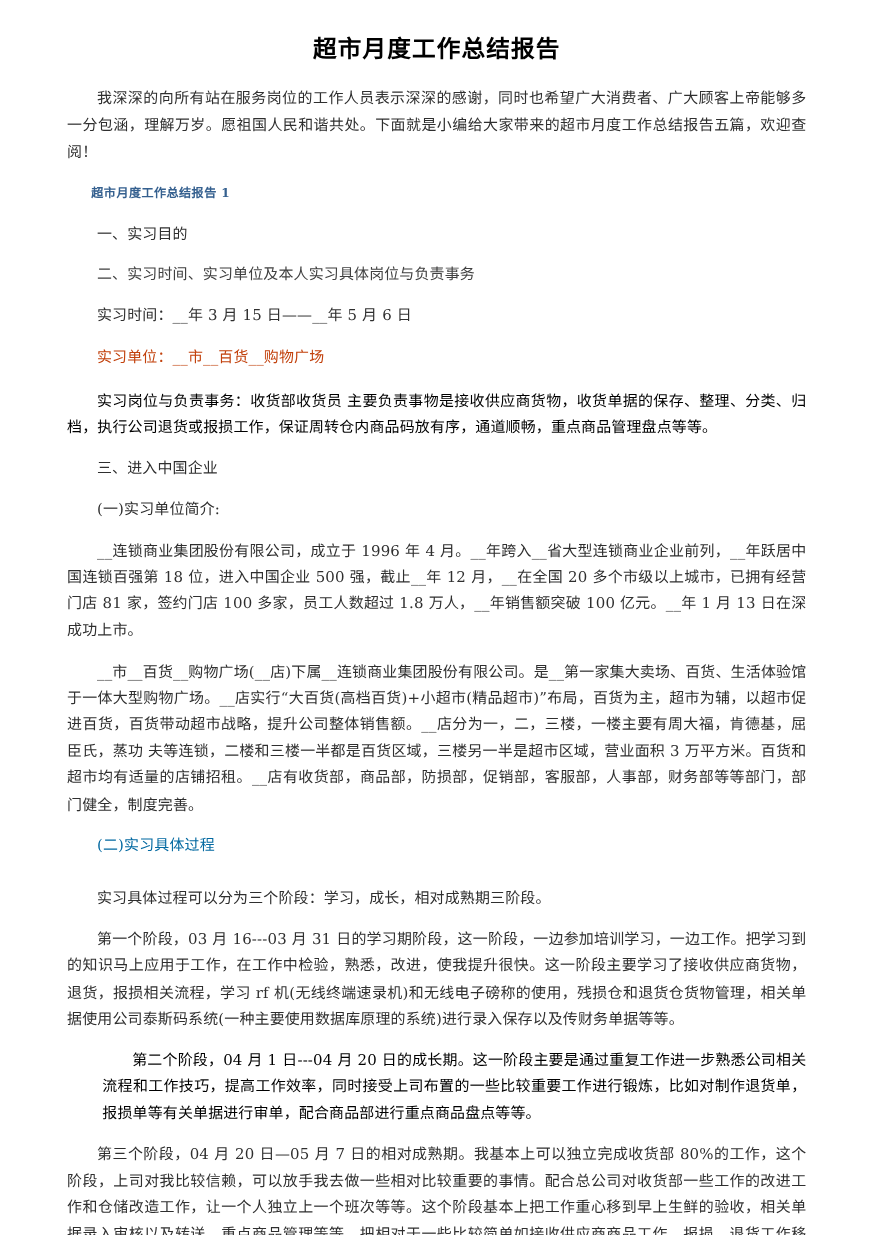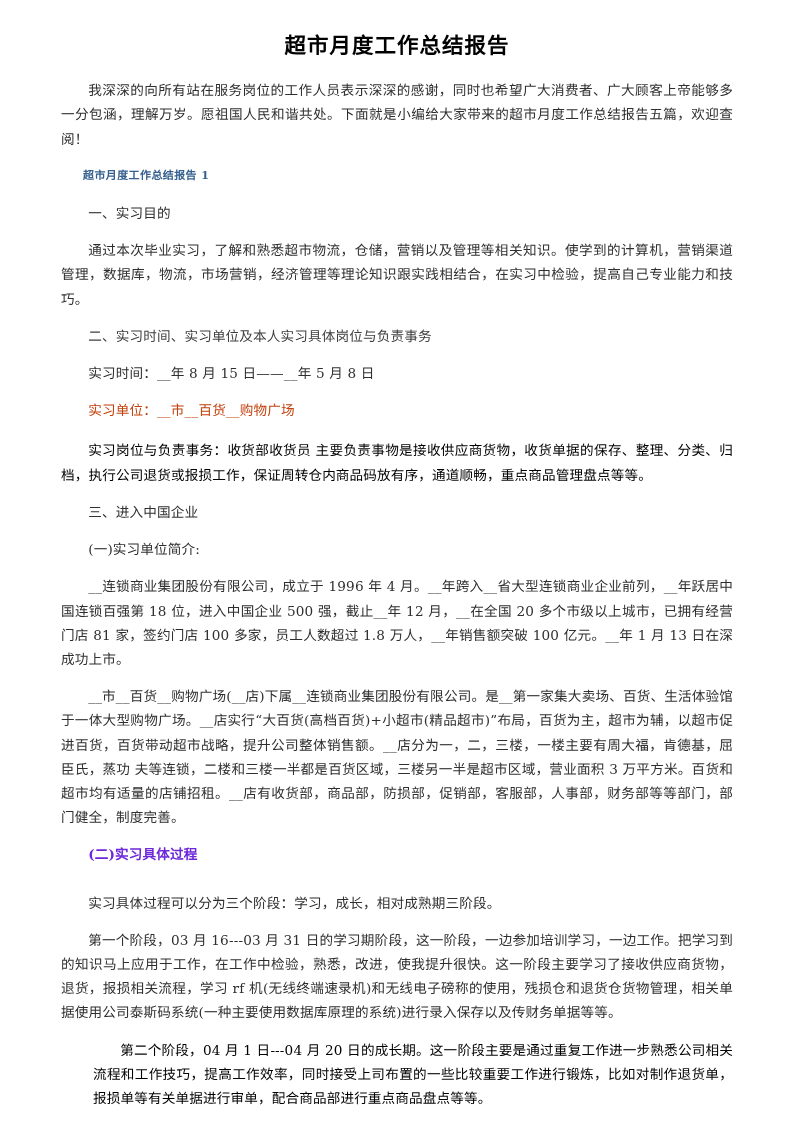--- a/index.html
+++ b/index.html
@@ -67,29 +67,28 @@
   <h1 class="doc-title">超市月度工作总结报告</h1>
 
   <div class="spacer-top"></div>
 
   <p class="para indent" style="color: rgb(47, 47, 47);">我深深的向所有站在服务岗位的工作人员表示深深的感谢，同时也希望广大消费者、广大顾客上帝能够多一分包涵，理解万岁。愿祖国人民和谐共处。下面就是小编给大家带来的超市月度工作总结报告五篇，欢迎查阅！</p>
 
   <p class="section-heading" style="color: rgb(53, 96, 143);">超市月度工作总结报告 1</p>
 
   <div id="body-blocks">
       <p class="para indent" style="color: rgb(47, 47, 47);">一、实习目的</p>
-      <p class="para indent" style="color: rgb(47, 47, 47);">通过本次毕业实习，了解和熟悉超市物流，仓储，营销以及管理等相关知识。使学到的计算机，营销渠道管理，数据库，物流，市场营销，经济管理等理论知识跟实践相结合，在实习中检验，提高自己专业能力和技巧。</p>
       <p class="para indent" style="color: #404040;">二、实习时间、实习单位及本人实习具体岗位与负责事务</p>
-      <p class="para indent" style="color: rgb(47, 47, 47);">实习时间：__年 8 月 15 日——__年 5 月 8 日</p>
+      <p class="para indent" style="color: rgb(47, 47, 47);">实习时间：__年 3 月 15 日——__年 5 月 6 日</p>
       <p class="para indent" style="color: #c2410c;">实习单位：__市__百货__购物广场</p>
       <p class="para indent" style="color: #000000; margin-top: 16px;">实习岗位与负责事务：收货部收货员 主要负责事物是接收供应商货物，收货单据的保存、整理、分类、归档，执行公司退货或报损工作，保证周转仓内商品码放有序，通道顺畅，重点商品管理盘点等等。</p>
       <p class="para indent" style="color: rgb(47, 47, 47);">三、进入中国企业</p>
       <p class="para indent" style="color: rgb(47, 47, 47);">(一)实习单位简介:</p>
       <p class="para indent" style="color: rgb(47, 47, 47);">__连锁商业集团股份有限公司，成立于 1996 年 4 月。__年跨入__省大型连锁商业企业前列，__年跃居中国连锁百强第 18 位，进入中国企业 500 强，截止__年 12 月，__在全国 20 多个市级以上城市，已拥有经营门店 81 家，签约门店 100 多家，员工人数超过 1.8 万人，__年销售额突破 100 亿元。__年 1 月 13 日在深成功上市。</p>
       <p class="para indent" style="color: rgb(47, 47, 47);">__市__百货__购物广场(__店)下属__连锁商业集团股份有限公司。是__第一家集大卖场、百货、生活体验馆于一体大型购物广场。__店实行“大百货(高档百货)+小超市(精品超市)”布局，百货为主，超市为辅，以超市促进百货，百货带动超市战略，提升公司整体销售额。__店分为一，二，三楼，一楼主要有周大福，肯德基，屈臣氏，蒸功 夫等连锁，二楼和三楼一半都是百货区域，三楼另一半是超市区域，营业面积 3 万平方米。百货和超市均有适量的店铺招租。__店有收货部，商品部，防损部，促销部，客服部，人事部，财务部等等部门，部门健全，制度完善。</p>
-      <p class="para indent" style="color: #6d28d9; font-weight: bold;">(二)实习具体过程</p>
+      <p class="para indent" style="color: #0369a1;">(二)实习具体过程</p>
       <p class="para indent" style="color: rgb(47, 47, 47); margin-top: 24px;">实习具体过程可以分为三个阶段：学习，成长，相对成熟期三阶段。</p>
       <p class="para indent" style="color: rgb(47, 47, 47);">第一个阶段，03 月 16---03 月 31 日的学习期阶段，这一阶段，一边参加培训学习，一边工作。把学习到的知识马上应用于工作，在工作中检验，熟悉，改进，使我提升很快。这一阶段主要学习了接收供应商货物，退货，报损相关流程，学习 rf 机(无线终端速录机)和无线电子磅称的使用，残损仓和退货仓货物管理，相关单据使用公司泰斯码系统(一种主要使用数据库原理的系统)进行录入保存以及传财务单据等等。</p>
       <p class="para indent" style="color: #000000; margin-left: 32px;">第二个阶段，04 月 1 日---04 月 20 日的成长期。这一阶段主要是通过重复工作进一步熟悉公司相关流程和工作技巧，提高工作效率，同时接受上司布置的一些比较重要工作进行锻炼，比如对制作退货单，报损单等有关单据进行审单，配合商品部进行重点商品盘点等等。</p>
       <p class="para indent" style="color: rgb(47, 47, 47);">第三个阶段，04 月 20 日—05 月 7 日的相对成熟期。我基本上可以独立完成收货部 80%的工作，这个阶段，上司对我比较信赖，可以放手我去做一些相对比较重要的事情。配合总公司对收货部一些工作的改进工作和仓储改造工作，让一个人独立上一个班次等等。这个阶段基本上把工作重心移到早上生鲜的验收，相关单据录入审核以及转送，重点商品管理等等，把相对于一些比较简单如接收供应商商品工作，报损，退货工作移交给新人或是其他员工。</p>
     </div>
 
 </div>
 
 </body></html>

